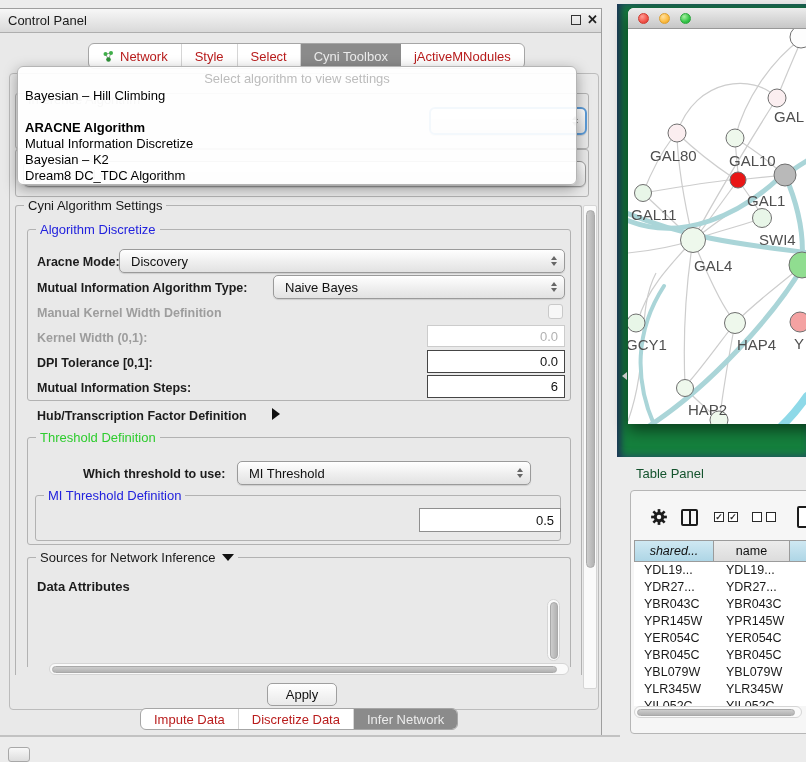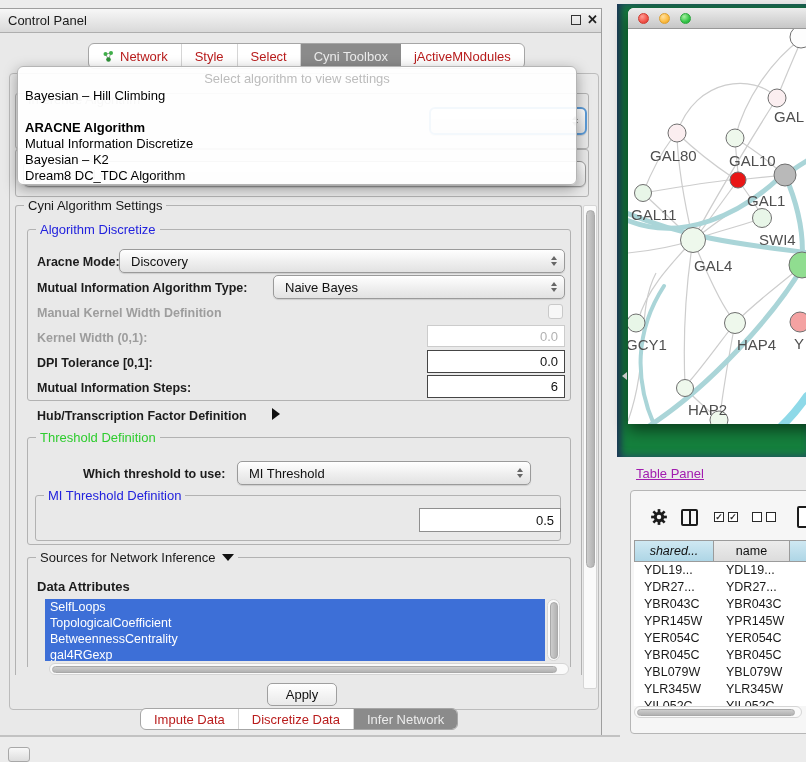--- a/index.html
+++ b/index.html
@@ -84,21 +84,21 @@
     background:linear-gradient(#ececec,#c7c7c7);border-bottom:1px solid #989898;
     border-radius:6px 6px 0 0;box-sizing:border-box;}
   .light{position:absolute;top:5px;width:11px;height:11px;border-radius:50%;box-sizing:border-box;}
   .light.red{left:10px;background:radial-gradient(circle at 35% 30%,#ff9d95,#f2544a 60%,#d0342c);border:1px solid #ce3a31;}
   .light.yellow{left:31px;background:radial-gradient(circle at 35% 30%,#ffe0a0,#fdbc40 60%,#e09c22);border:1px solid #dd9f30;}
   .light.green{left:52px;background:radial-gradient(circle at 35% 30%,#a5f0a0,#35c649 60%,#1fa233);border:1px solid #2aa53c;}
   #net-svg{position:absolute;left:0;top:21px;}
   .splitter-arrow{position:absolute;left:622px;top:372px;width:0;height:0;
     border-top:4px solid transparent;border-bottom:4px solid transparent;border-right:5px solid #c9c9c9;}
   
-  #tp-title{position:absolute;left:636px;top:466px;font-size:13px;color:#a21caf;text-decoration:underline;}
+  #tp-title{position:absolute;left:636px;top:466px;font-size:13px;color:#14532d;}
   #table-panel{position:absolute;left:630px;top:490px;width:200px;height:244px;
     background:#f6f6f6;border:1px solid #b6b6b6;border-radius:4px;box-sizing:border-box;}
   .tbl-header{position:absolute;left:634px;top:540px;display:flex;height:22px;}
   .th-cell{border:1px solid #9b9b9b;border-left:none;box-sizing:border-box;font-size:12.5px;
     display:flex;align-items:center;justify-content:center;color:#111;}
   .th-cell:first-child{border-left:1px solid #9b9b9b;font-style:italic;}
   .th-blue{background:linear-gradient(#cfe8f2,#aed6e6);}
   .th-gray{background:linear-gradient(#ececec,#dcdcdc);}
   .tbl-row{position:absolute;left:634px;display:flex;height:17px;background:#fff;font-size:12.5px;}
   .td{box-sizing:border-box;white-space:nowrap;overflow:hidden;line-height:17px;}
@@ -223,26 +223,20 @@
     </div>
     <input class="field b-med" style="left: 420px; top: 499px; width: 142px; height: 24px;" readonly="" value="0.5">
 
     <div class="gbox open" style="left:28px;top:548px;width:544px;height:110px;">
       <span class="gtitle" style="display:flex;align-items:center;gap:6px;">
         <span>Sources for Network Inference</span>
         <span class="tri-dn" style="border-top-width:7px;"></span>
       </span>
     </div>
     <span class="lbl" style="left:38px;top:570px;font-size:13px;">Data Attributes</span>
-    <div id="attr-list">
-      <div class="attr-item">SelfLoops</div>
-      <div class="attr-item">TopologicalCoefficient</div>
-      <div class="attr-item">BetweennessCentrality</div>
-      <div class="attr-item">gal4RGexp</div>
-    </div>
     <div class="sb-track" style="left:548px;top:590px;width:13px;height:62px;">
       <div class="sb-thumb" style="left:1.5px;top:2px;width:8px;height:57px;"></div>
     </div>
     <div class="sb-track" style="left:50px;top:654px;width:520px;height:12px;">
       <div class="sb-thumb h" style="left:2px;top:1.5px;width:505px;height:7px;"></div>
     </div>
 
     <div class="sb-track" style="left:584px;top:196px;width:14px;height:484px;border-radius:2px;">
       <div class="sb-thumb" style="left:1.5px;top:4px;width:9px;height:358px;"></div>
     </div>

